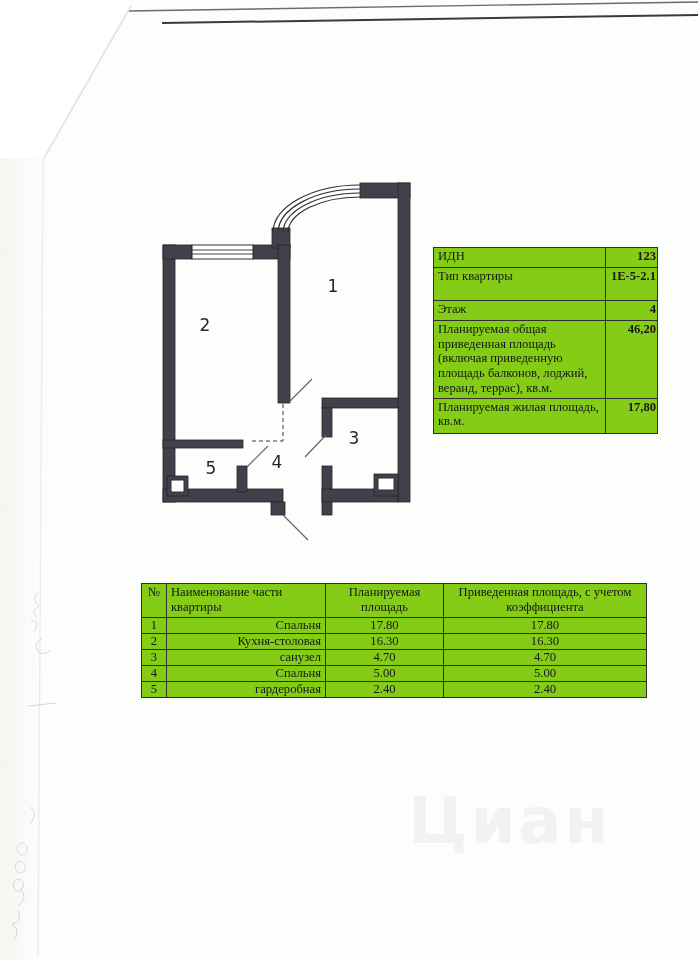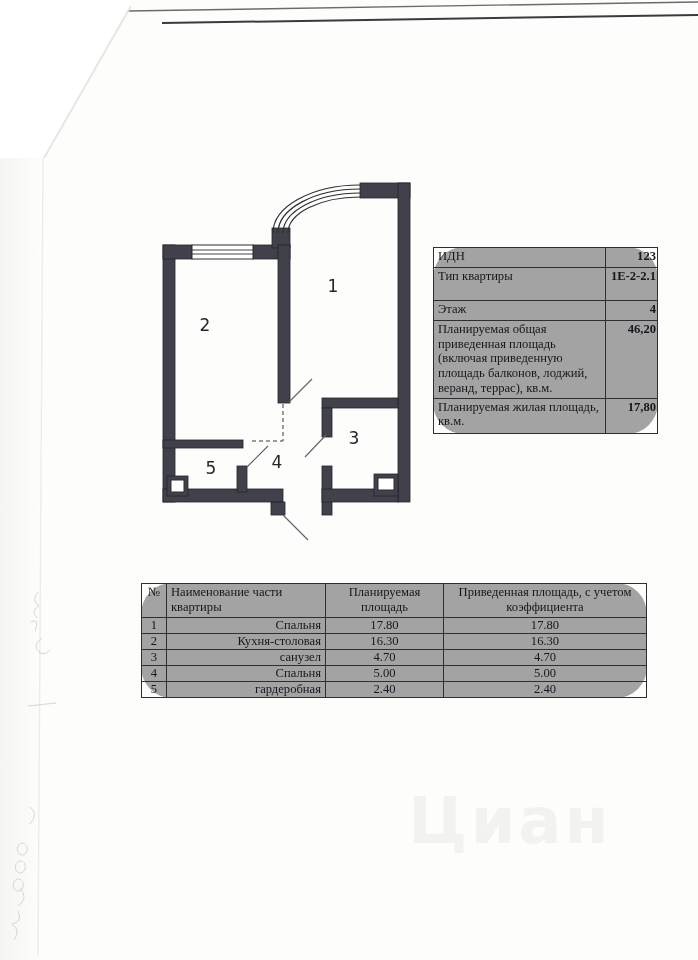--- a/index.html
+++ b/index.html
@@ -13,21 +13,21 @@
   svg.overlay{position:absolute;left:0;top:0;width:698px;height:960px;}
   .wall{fill:#41414b;stroke:#232329;stroke-width:.8;}
   .winline{stroke:#2e2e33;stroke-width:.9;}
   .arcline{stroke:#2e2e33;stroke-width:1.2;fill:none;}
   .doorline{stroke:#60606a;stroke-width:1.1;}
   .dash{stroke:#3a3a40;stroke-width:1;stroke-dasharray:4 3;}
   .whitebox{fill:#ffffff;stroke:#2e2e33;stroke-width:1;}
   .roomnum{font-family:"DejaVu Sans",sans-serif;font-size:17px;fill:#26262a;text-anchor:middle;}
   .hand{stroke:#9a9a9a;stroke-width:1;fill:none;opacity:.38;}
   
-  table{border-collapse:collapse;background:#a3a3a3;border-radius:31px;}
+  table{border-collapse:collapse;background:#84cc16;}
   .info-table{position:absolute;left:433px;top:247px;width:224px;table-layout:fixed;
     font-size:12.6px;line-height:1.17;border:1.6px solid #2e2e33;}
   .info-table td{border:1.2px solid #2e2e33;padding:1px 3px 2px 4px;vertical-align:top;}
   .info-table td.val{text-align:right;font-weight:bold;padding:1px 1px;}
   .ih1{height:20px}.ih2{height:33px}.ih3{height:20px}.ih4{height:48px}.ih5{height:76px}.ih6{height:35px}
   
   .rooms-table{position:absolute;left:141px;top:583px;width:505px;table-layout:fixed;
     font-size:12.6px;line-height:1.18;border:1.6px solid #2e2e33;}
   .rooms-table th{font-weight:normal;border:1.1px solid #2e2e33;padding:1px 4px;
     vertical-align:top;text-align:center;height:31px;}
@@ -131,21 +131,21 @@
         <col style="width:172px">
         <col style="width:52px">
       </colgroup>
     <tbody>
         <tr class="ih1">
       <td>ИДН</td>
       <td class="val">123</td>
     </tr>
     <tr class="ih2">
       <td>Тип квартиры</td>
-      <td class="val">1Е-2-2.1</td>
+      <td class="val">1Е-5-2.1</td>
     </tr>
     <tr class="ih3">
       <td>Этаж</td>
       <td class="val">4</td>
     </tr>
     <tr class="ih5">
       <td>Планируемая общая приведенная площадь (включая приведенную площадь балконов, лоджий, веранд, террас), кв.м.</td>
       <td class="val">46,20</td>
     </tr>
     <tr class="ih6">

